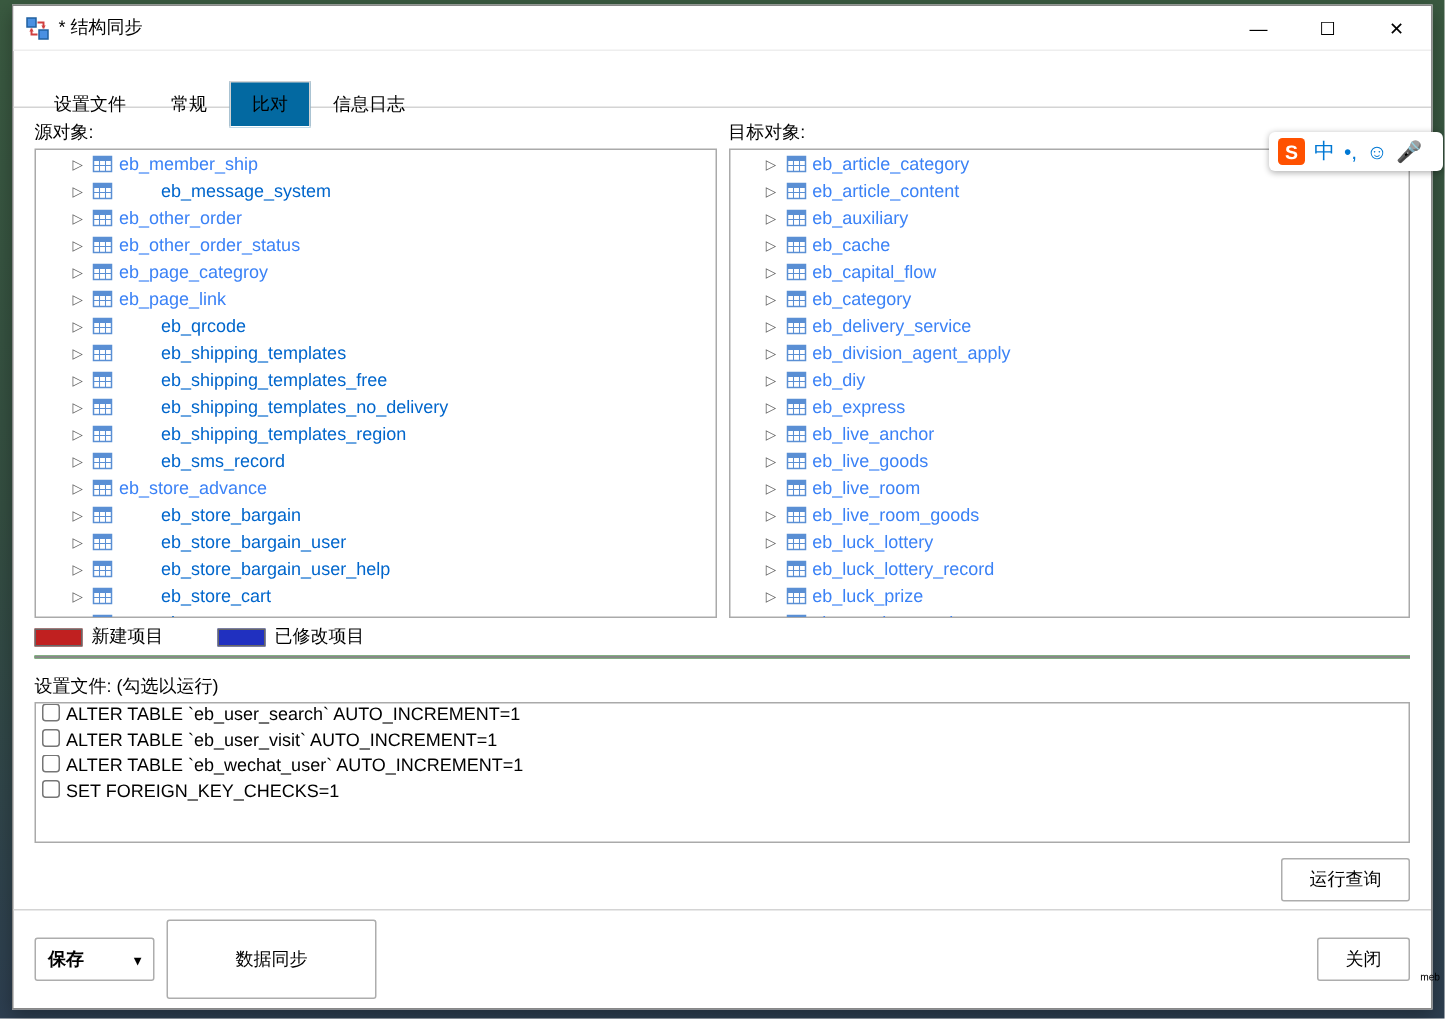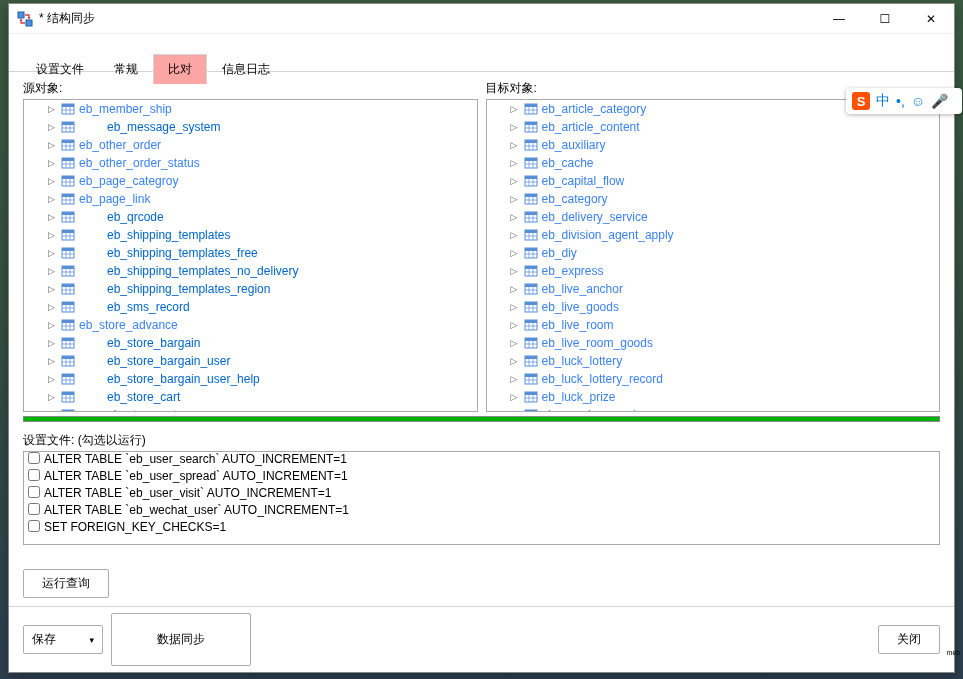--- a/index.html
+++ b/index.html
@@ -4,21 +4,21 @@
 <style>
 * { box-sizing: border-box; margin: 0; padding: 0; font-family: "Microsoft YaHei", "Segoe UI", sans-serif; font-size: 12px; }
 body { background: linear-gradient(to bottom, #3a5a40 0%, #344e41 50%, #2d3e50 100%); width: 963px; height: 679px; position: relative; overflow: hidden; }
 .window { position:absolute; top:3px; left:8px; width:947px; height:670px; background:#fff; border:1px solid #888; box-shadow:0 4px 12px rgba(0,0,0,0.3); display:flex; flex-direction:column; }
 .titlebar { height:30px; display:flex; align-items:center; padding:0 0 0 8px; background:#fff; border-bottom:1px solid #eee; }
 .titlebar-icon { width:16px; height:16px; margin-right:6px; }
 .titlebar-title { flex:1; color:#000; }
 .win-btn { width:46px; height:30px; display:flex; align-items:center; justify-content:center; cursor:pointer; }
 .tabs { display:flex; border-bottom:1px solid #d4d4d4; padding:6px 12px 0 12px; gap:0; }
 .tab { padding:6px 14px; cursor:pointer; border:1px solid transparent; border-bottom:none; position:relative; top:14px; }
-.tab.active { border-color:#d4d4d4; background:#fca5a5; border-bottom:1px solid #fff; }
+.tab.active { border-color:#d4d4d4; background:#0369a1; border-bottom:1px solid #fff; }
 .content { flex:1; display:flex; flex-direction:column; padding:8px 14px; overflow:hidden; }
 .panels { display:flex; gap:8px; height:332px; }
 .panel { flex:1; display:flex; flex-direction:column; }
 .panel-label { margin-bottom:2px; }
 .tree-box { flex:1; border:1px solid #aaa; overflow-y:auto; overflow-x:hidden; position:relative; }
 .tree-box::-webkit-scrollbar { width:16px; }
 .tree-box::-webkit-scrollbar-track { background:#f0f0f0; }
 .tree-box::-webkit-scrollbar-thumb { background:#c0c0c0; border:1px solid #a0a0a0; }
 .tree-row { display:flex; align-items:center; height:18px; padding-left:22px; gap:4px; cursor:pointer; white-space:nowrap; }
 .expander { width:11px; height:11px; display:flex; align-items:center; justify-content:center; color:#666; font-size:9px; }
@@ -28,24 +28,24 @@
 .legend { display:flex; align-items:center; gap:6px; margin-top:4px; }
 .legend-swatch { width:32px; height:12px; border:1px solid #666; }
 .legend-swatch.red { background:#c02020; }
 .legend-swatch.blue { background:#2030c0; }
 .progress-bar { height:14px; margin-top:4px; border:1px solid #888; background:#00b400; }
 .query-section { margin-top:10px; }
 .query-label { margin-bottom:2px; }
 .query-box { border:1px solid #aaa; height:94px; overflow-y:auto; }
 .query-row { display:flex; align-items:flex-start; height:17px; padding-left:4px; gap:4px; }
 .query-row input[type=checkbox] { width:12px; height:12px; }
-.btn-row-right { display:flex; justify-content:flex-start; margin-top:24px; }
+.btn-row-right { display:flex; justify-content:flex-end; margin-top:10px; }
 .btn { padding:5px 18px; background:#ffffff; border:1px solid #adadad; cursor:pointer; border-radius:2px;}
 .bottom-bar { border-top:1px solid #d4d4d4; padding:6px 14px; display:flex; gap:8px; align-items:center; }
-.btn-save { width:80px; padding:5px 8px; display:flex; justify-content:space-between; align-items:center; }
+.btn-save { width:80px; padding:5px 8px; display:flex; justify-content:space-between; align-items:center;font-weight:bold; }
 .btn-sync { width:140px; padding:17px; text-align:center; }
 .spacer { flex:1; }
 .overlay-ime { position:absolute; top:88px; right:1px; width:116px; height:26px; background:#fff; border-radius:4px; box-shadow:0 1px 4px rgba(0,0,0,0.3); display:flex; align-items:center; gap:6px; padding:0 6px; }
 .ime-s { width:18px; height:18px; background:#ff5100; border-radius:3px; color:#fff; display:flex; align-items:center; justify-content:center; font-weight:bold; font-size:13px;}
 .overlay-meb { position:absolute; bottom:20px; right:3px; font-weight:normal; color:#000; font-size:10px;text-align:center; }
 svg { display:block; }
 </style>
 </head>
 <body>
 
@@ -557,33 +557,36 @@
                   <line x1="9" y1="2" x2="9" y2="12" stroke="#5a8fd4" stroke-width="0.7"></line>
                   <line x1="1" y1="8" x2="13" y2="8" stroke="#5a8fd4" stroke-width="0.7"></line>
                 </svg>
               </span>
               <span class="tree-label">eb_member_card</span>
             </div>
           </div>
       </div>
     </div>
 
+    <div class="legend">
+      <div class="legend-swatch red"></div>
+      <span>新建项目</span>
+      <div style="width:24px"></div>
+      <div class="legend-swatch blue"></div>
+      <span>已修改项目</span>
+    </div>
 
     <div class="progress-bar"></div>
 
     <div class="query-section">
       <div class="query-label">设置文件: (勾选以运行)</div>
       <div class="query-box" id="query-box">
           <div class="query-row">
             <input type="checkbox" style="">
             <span>ALTER TABLE `eb_user_search` AUTO_INCREMENT=1</span>
-          </div>
-          <div class="query-row">
-            <input type="checkbox" style="">
-            <span>ALTER TABLE `eb_user_spread` AUTO_INCREMENT=1</span>
           </div>
           <div class="query-row">
             <input type="checkbox" style="">
             <span>ALTER TABLE `eb_user_visit` AUTO_INCREMENT=1</span>
           </div>
           <div class="query-row">
             <input type="checkbox" style="">
             <span>ALTER TABLE `eb_wechat_user` AUTO_INCREMENT=1</span>
           </div>
           <div class="query-row">

